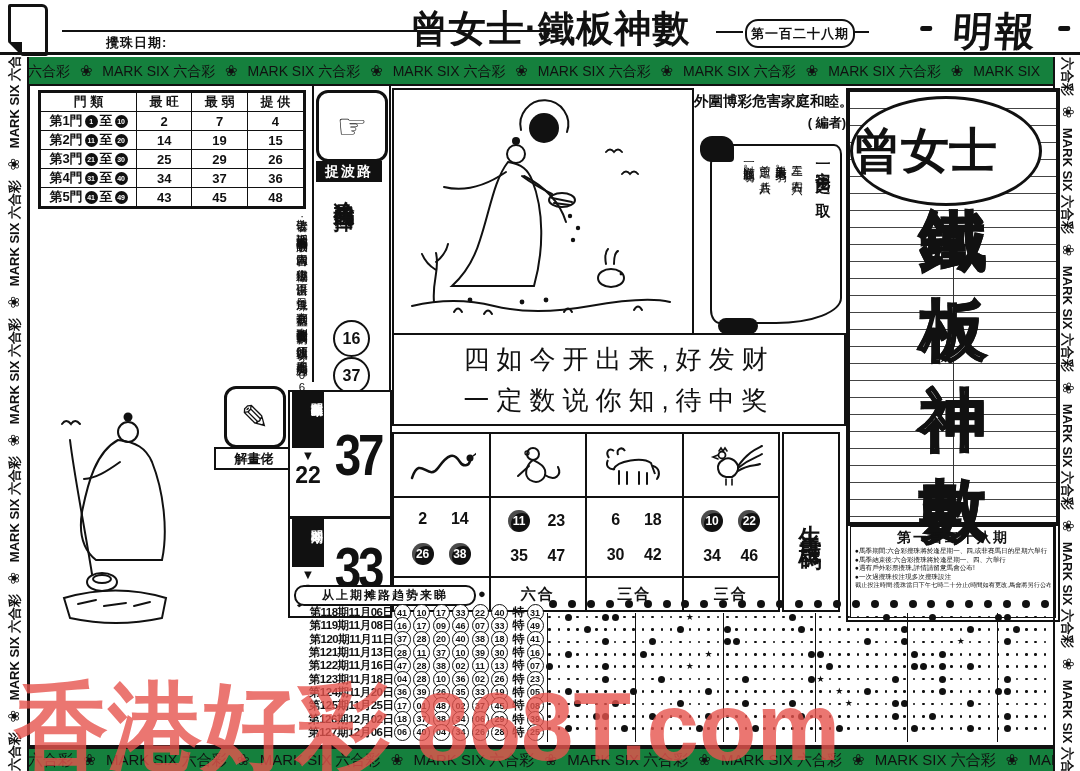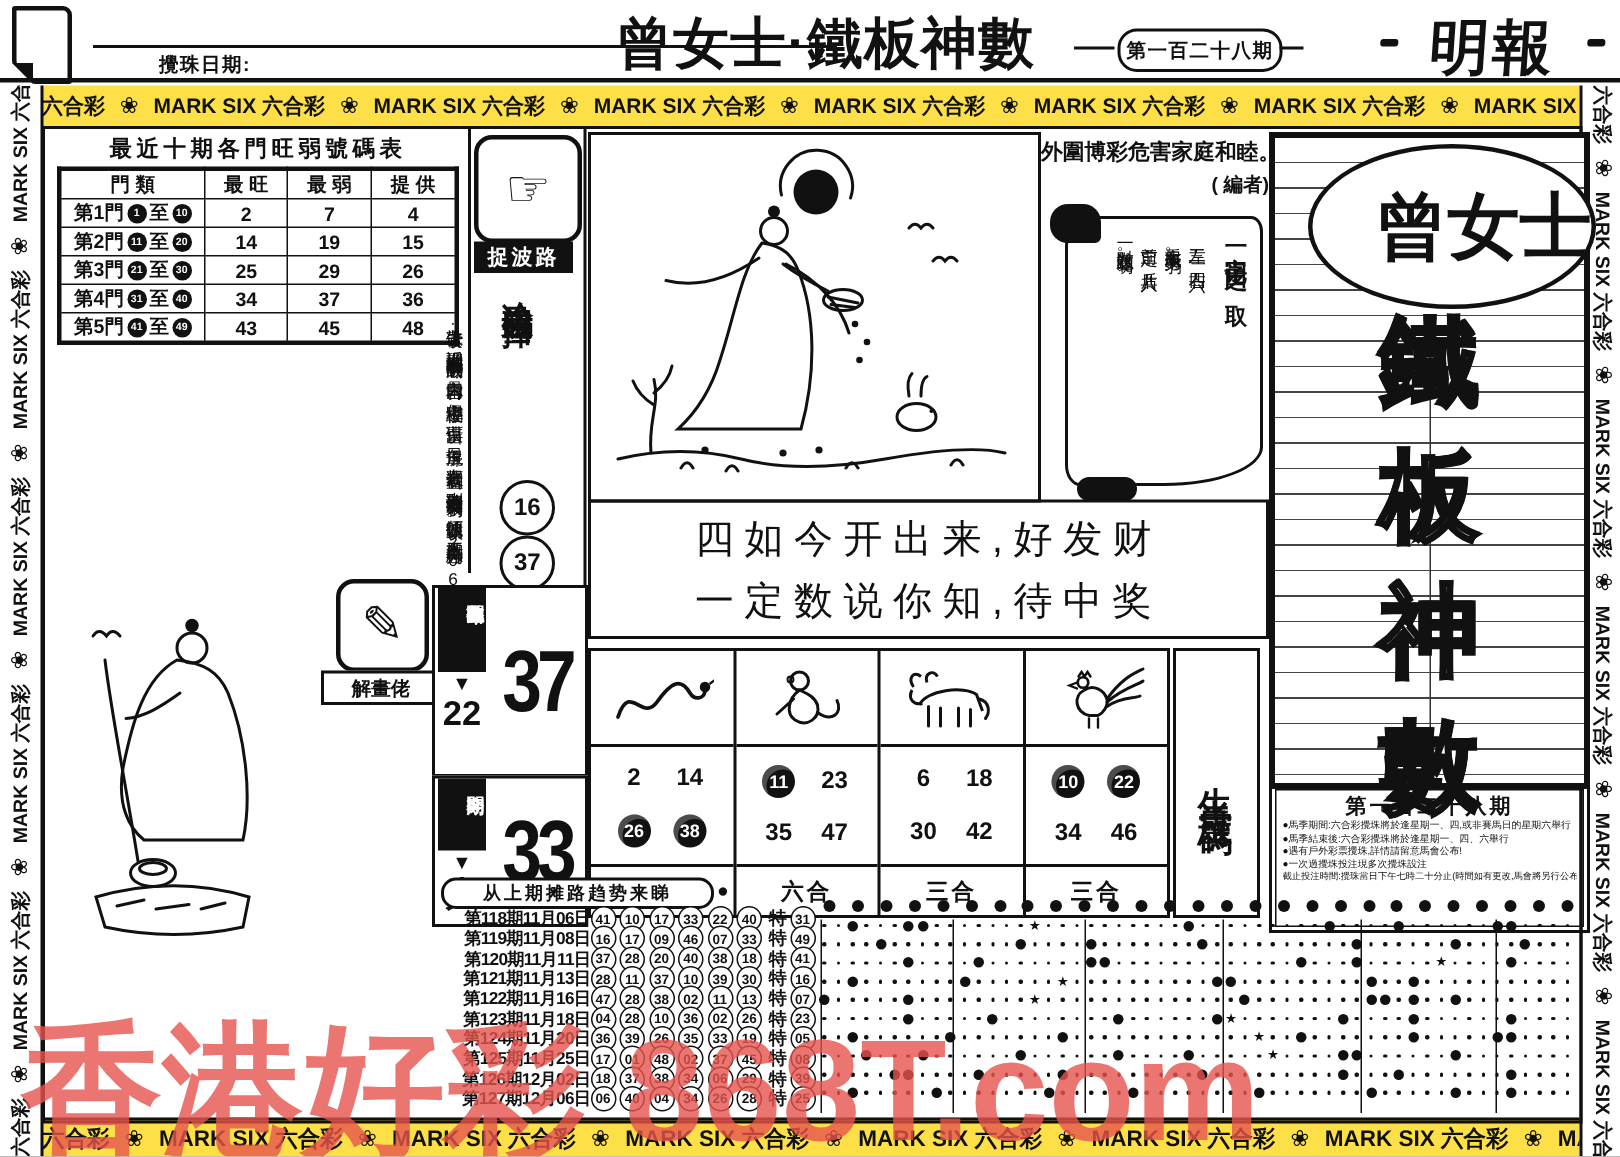--- a/index.html
+++ b/index.html
@@ -15,21 +15,21 @@
   #draw-date{left:106px;top:34px;font-size:13px;font-weight:bold;letter-spacing:1px;}
   #main-title{left:378px;top:4px;width:345px;text-align:center;font-size:37px;font-weight:900;letter-spacing:1px;white-space:nowrap;}
   #issue-pill{left:745px;top:19px;width:106px;height:25px;border:2px solid #111;border-radius:13px;
       font-size:13px;font-weight:bold;text-align:center;line-height:25px;letter-spacing:1px;}
   .pill-line{top:31px;height:2px;background:#111;}
   #mingpao{left:928px;top:4px;width:134px;text-align:center;font-size:40px;font-weight:900;letter-spacing:2px;transform:skewX(-4deg);}
   #mingpao:before,#mingpao:after{content:"";position:absolute;top:22px;width:12px;height:5px;background:#111;border-radius:2px;}
   #mingpao:before{left:-8px;} #mingpao:after{right:-8px;}
   #hdr-rule{left:0;top:52px;width:1080px;height:3px;background:#111;}
   
-  .strip{overflow:hidden;white-space:nowrap;font-weight:bold;font-size:14px;background:#fde047;}
+  .strip{overflow:hidden;white-space:nowrap;font-weight:normal;font-size:14px;background:#15803d;}
   #strip-top{left:28px;top:57px;width:1025px;height:27px;line-height:27px;border-bottom:2px solid #111;}
   #strip-bottom{left:28px;top:745px;width:1025px;height:26px;line-height:26px;border-top:2px solid #111;font-size:15px;}
   #strip-left-box{left:0;top:57px;width:27px;height:714px;border-right:2px solid #111;overflow:hidden;}
   #strip-right-box{left:1053px;top:57px;width:27px;height:714px;border-left:2px solid #111;overflow:hidden;}
   .strip-v{position:absolute;width:714px;height:27px;line-height:27px;white-space:nowrap;font-weight:bold;font-size:13px;}
   #strip-left-inner{transform:rotate(-90deg);transform-origin:0 0;top:714px;left:0;}
   #strip-right-inner{transform:rotate(90deg);transform-origin:0 0;top:0;left:27px;}
   .flower{display:inline-block;margin:0 6px;font-size:15px;}
   
   #main-frame{left:28px;top:84px;width:1023px;height:661px;border:2px solid #111;}
@@ -91,22 +91,22 @@
   .z-num{font-size:16px;font-weight:bold;}
   .z-moon{display:inline-flex;align-items:center;justify-content:center;width:22px;height:22px;border-radius:50%;
       background:#111;color:#fff;font-size:12px;font-weight:bold;box-shadow:inset 3px 3px 0 rgba(255,255,255,.25);}
   .z-note{height:32px;display:flex;align-items:center;justify-content:center;font-size:15px;font-weight:bold;letter-spacing:2px;}
   #shengxiao{left:782px;top:432px;width:54px;height:176px;border:2.5px solid #111;display:flex;align-items:center;justify-content:center;}
   #shengxiao span{writing-mode:vertical-rl;text-orientation:upright;font-size:23px;font-weight:900;letter-spacing:8px;}
   
   #banner{left:846px;top:88px;width:206px;height:430px;border:4px solid #111;background:
       repeating-linear-gradient(to bottom,#fff 0 16px,#444 16px 17px);}
   #banner-center-line{position:absolute;left:50%;top:120px;bottom:6px;width:1px;background:#333;}
-  #banner-oval{position:absolute;left:22px;top:4px;width:186px;height:104px;border:3px solid #111;border-radius:50%;background:#fff;
-      display:flex;align-items:center;justify-content:flex-end;}
+  #banner-oval{position:absolute;left:0;top:4px;width:186px;height:104px;border:3px solid #111;border-radius:50%;background:#fff;
+      display:flex;align-items:center;justify-content:flex-start;}
   #banner-oval span{font-size:48px;font-weight:900;letter-spacing:0px;}
   #banner-chars{position:absolute;left:0;right:0;top:104px;bottom:0;display:flex;flex-direction:column;align-items:center;justify-content:space-around;}
   #banner-chars span{font-size:66px;font-weight:900;color:#fff;-webkit-text-stroke:2.5px #111;
       text-shadow:-1px -1px 0 #111,1px -1px 0 #111,-1px 1px 0 #111,1px 1px 0 #111;}
   
   #betting{left:846px;top:522px;width:206px;height:92px;border:2px solid #111;padding:2px;}
   #betting-inner{border:1.5px solid #111;width:100%;height:100%;box-sizing:border-box;padding:2px 4px;}
   #betting-title{font-size:14px;font-weight:900;text-align:center;letter-spacing:2px;}
   .bet-line{font-size:6.6px;line-height:8.6px;white-space:nowrap;overflow:hidden;}
   #bet-footer{font-size:6.2px;line-height:8px;white-space:nowrap;overflow:hidden;}
@@ -158,21 +158,20 @@
     </div>
   <div class="abs" id="strip-right-box">
       <div class="strip-v" id="strip-right-inner"><span>六合彩 </span><span class="flower">❀</span><span> MARK SIX </span><span>六合彩 </span><span class="flower">❀</span><span> MARK SIX </span><span>六合彩 </span><span class="flower">❀</span><span> MARK SIX </span><span>六合彩 </span><span class="flower">❀</span><span> MARK SIX </span><span>六合彩 </span><span class="flower">❀</span><span> MARK SIX </span><span>六合彩 </span></div>
     </div>
 
   <div class="abs" id="main-frame"></div>
   <div class="abs divider" style="left:312px;top:86px;width:2px;height:296px;"></div>
   <div class="abs divider" style="left:389px;top:86px;width:2px;height:522px;"></div>
 
   <div class="abs" id="hot-block">
-    <div id="hot-title">最近十期各門旺弱號碼表</div>
     <table id="hot-table">
       <thead>
           <tr id="hot-head-row">
             <th>門 類</th>
             <th>最 旺</th>
             <th>最 弱</th>
             <th>提 供</th>
           </tr>
         </thead>
       <tbody id="hot-rows">

